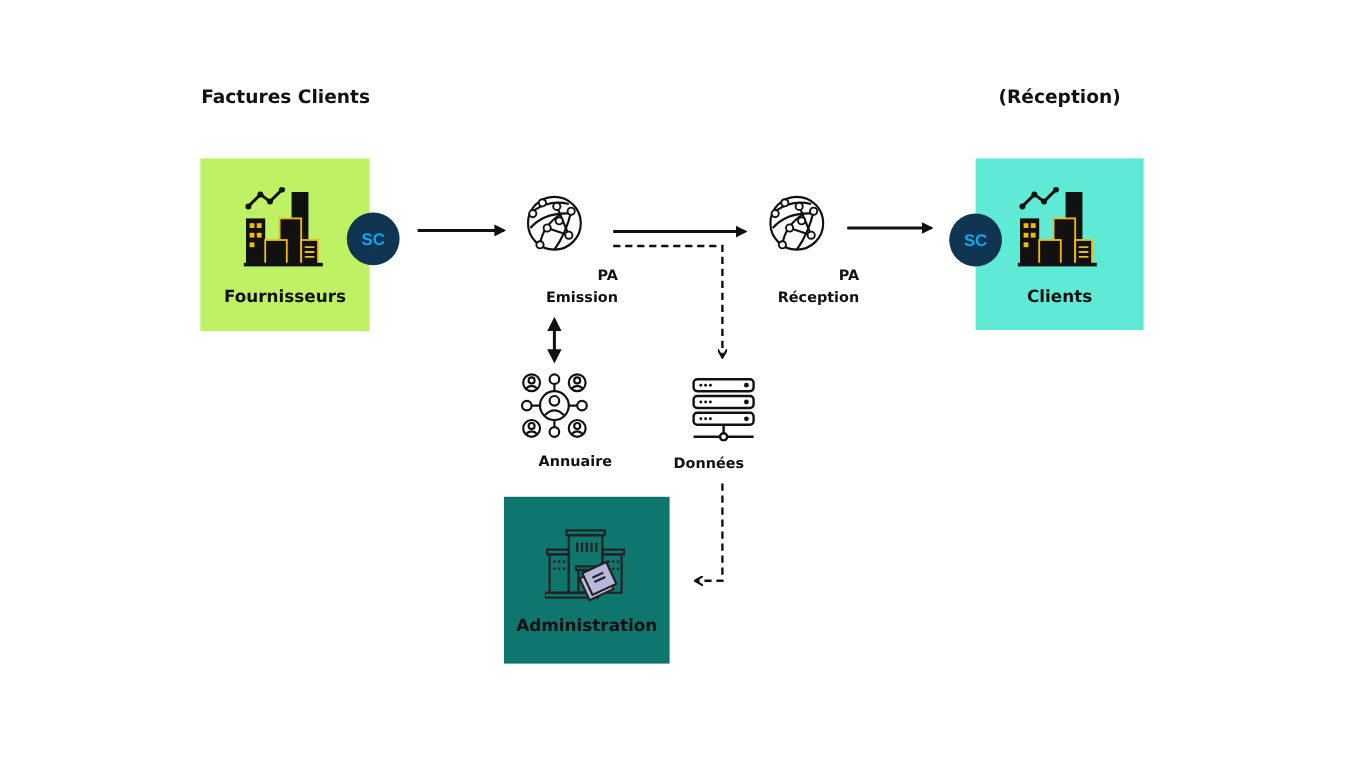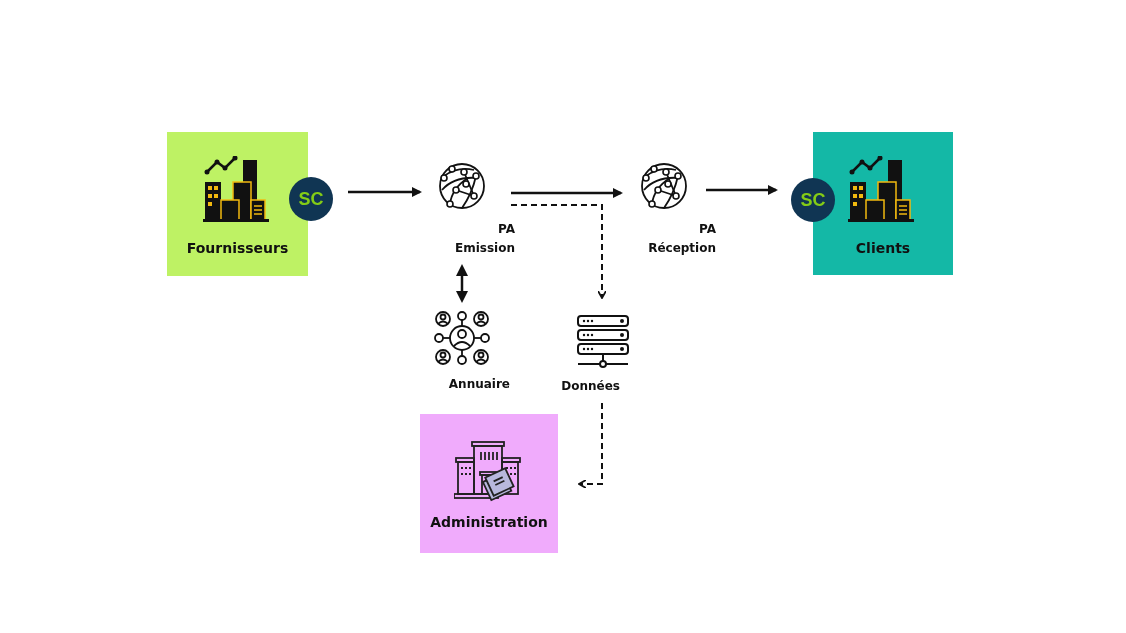--- a/index.html
+++ b/index.html
@@ -1,30 +1,32 @@
 <!DOCTYPE html>
 <html><head>
 <meta charset="utf-8">
 <style>
   html,body{margin:0;padding:0;background:#fff;}
   body{width:1126px;height:633px;position:relative;overflow:hidden;font-family:"DejaVu Sans","Liberation Sans",sans-serif;color:#111;}
   .abs{position:absolute;}
   .title{font-weight:bold;font-size:15.5px;text-align:center;line-height:22px;}
   .box{position:absolute;display:flex;flex-direction:column;align-items:center;}
   .box-label{font-weight:bold;font-size:14px;}
-  .sc{position:absolute;width:44px;height:44px;border-radius:50%;display:flex;align-items:center;justify-content:center;color:#84cc16;font-weight:bold;font-size:18px;font-family:"Liberation Sans",sans-serif;}
+  .sc{position:absolute;width:44px;height:44px;border-radius:50%;display:flex;align-items:center;justify-content:center;color:#0ea5e9;font-weight:bold;font-size:14px;font-family:"Liberation Sans",sans-serif;}
   .node-label{font-weight:bold;font-size:12px;text-align:right;line-height:19px;}
   svg.lines{position:absolute;left:0;top:0;}
 </style>
 </head>
 <body>
 
 <div class="abs title" style="left:138px;top:70px;width:200px;">
+  <div>Factures Clients</div>
 </div>
 <div class="abs title" style="left:763px;top:70px;width:240px;">
+  <div>(Réception)</div>
 </div>
 
 <div class="box" style="left:167px;top:132px;width:141px;height:144px;background:#bef264;">
   <svg width="70" height="70" viewBox="0 0 70 70" style="margin-top:24px;">
     <polyline points="4,16 14,6 22,12 32,2" fill="none" stroke="#111" stroke-width="2.5"></polyline>
     <circle cx="4" cy="16" r="2.5" fill="#111"></circle>
       <circle cx="14" cy="6" r="2.5" fill="#111"></circle>
       <circle cx="22" cy="12" r="2.5" fill="#111"></circle>
       <circle cx="32" cy="2" r="2.5" fill="#111"></circle>
     <rect x="2" y="26" width="16" height="38" fill="#111"></rect>
@@ -39,21 +41,21 @@
     <rect x="48" y="44" width="14" height="20" fill="#111" stroke="#F2B90F" stroke-width="1.5"></rect>
     <line x1="51" y1="50" x2="59" y2="50" stroke="#F2B90F" stroke-width="1.5"></line>
       <line x1="51" y1="54" x2="59" y2="54" stroke="#F2B90F" stroke-width="1.5"></line>
       <line x1="51" y1="58" x2="59" y2="58" stroke="#F2B90F" stroke-width="1.5"></line>
     <rect x="0" y="63" width="66" height="3" fill="#111"></rect>
   </svg>
   <div class="box-label" style="margin-top:14px;">Fournisseurs</div>
 </div>
 <div class="sc" style="left:289px;top:177px;background:#103553;">SC</div>
 
-<div class="box" style="left:813px;top:132px;width:140px;height:143px;background:#14b8a6;">
+<div class="box" style="left:813px;top:132px;width:140px;height:143px;background:#5eead4;">
   <svg width="70" height="70" viewBox="0 0 70 70" style="margin-top:24px;">
     <polyline points="4,16 14,6 22,12 32,2" fill="none" stroke="#111" stroke-width="2.5"></polyline>
     <circle cx="4" cy="16" r="2.5" fill="#111"></circle>
       <circle cx="14" cy="6" r="2.5" fill="#111"></circle>
       <circle cx="22" cy="12" r="2.5" fill="#111"></circle>
       <circle cx="32" cy="2" r="2.5" fill="#111"></circle>
     <rect x="2" y="26" width="16" height="38" fill="#111"></rect>
     <rect x="5" y="30" width="4" height="4" fill="#F2B90F"></rect>
       <rect x="11" y="30" width="4" height="4" fill="#F2B90F"></rect>
     <rect x="5" y="38" width="4" height="4" fill="#F2B90F"></rect>
@@ -172,21 +174,21 @@
       <circle cx="16" cy="21" r="1.2"></circle>
       <circle cx="46" cy="21" r="2"></circle>
     <circle cx="8" cy="35" r="1.2"></circle>
       <circle cx="12" cy="35" r="1.2"></circle>
       <circle cx="16" cy="35" r="1.2"></circle>
       <circle cx="46" cy="35" r="2"></circle>
   </g>
 </svg>
 <div class="abs node-label" style="left:520px;top:377px;width:100px;">Données</div>
 
-<div class="box" style="left:420px;top:414px;width:138px;height:139px;background:#f0abfc;">
+<div class="box" style="left:420px;top:414px;width:138px;height:139px;background:#0f766e;">
   <svg width="70" height="66" viewBox="0 0 70 66" style="margin-top:24px;">
     <g fill="none" stroke="#222" stroke-width="1.8">
       <rect x="18" y="4" width="32" height="4"></rect>
       <rect x="20" y="8" width="28" height="48"></rect>
       <line x1="27" y1="14" x2="27" y2="22"></line>
         <line x1="31" y1="14" x2="31" y2="22"></line>
         <line x1="35" y1="14" x2="35" y2="22"></line>
         <line x1="39" y1="14" x2="39" y2="22"></line>
         <line x1="43" y1="14" x2="43" y2="22"></line>
       <rect x="2" y="20" width="18" height="4"></rect>

